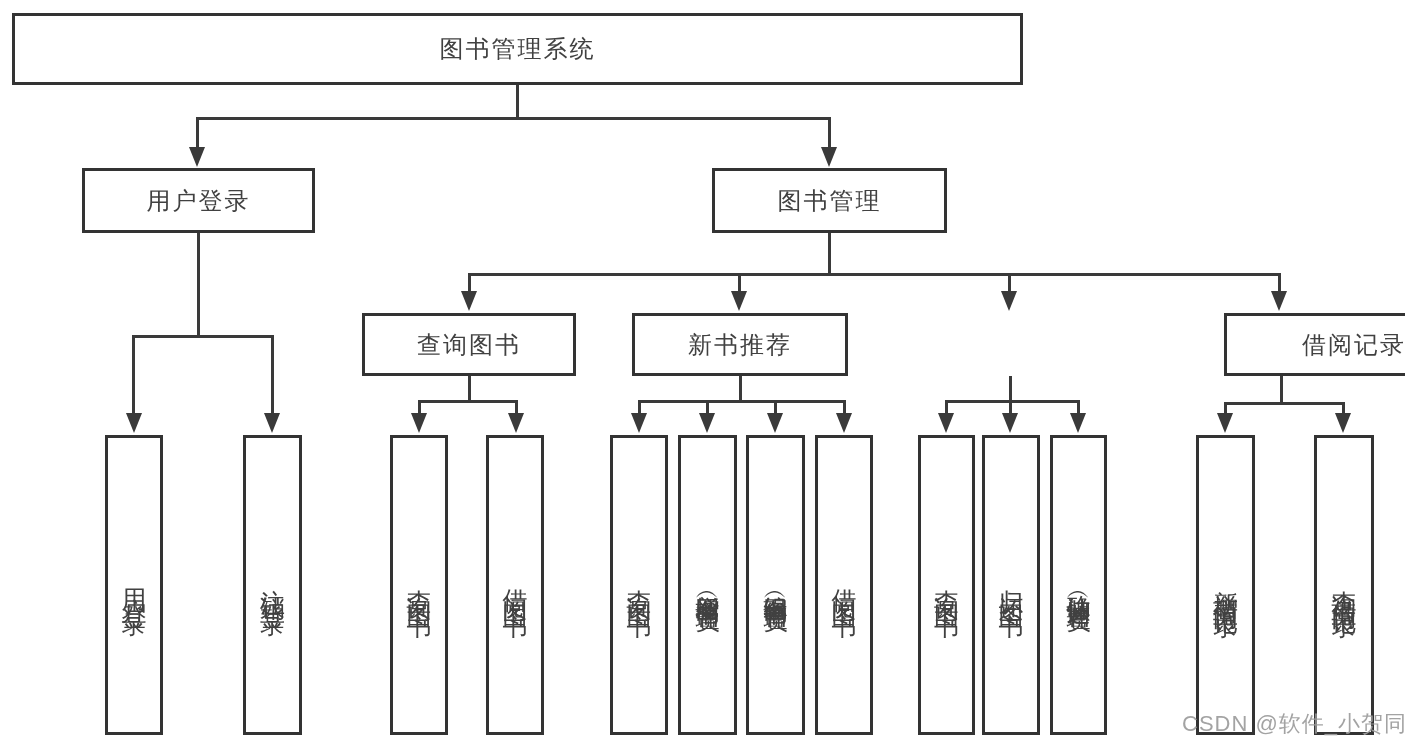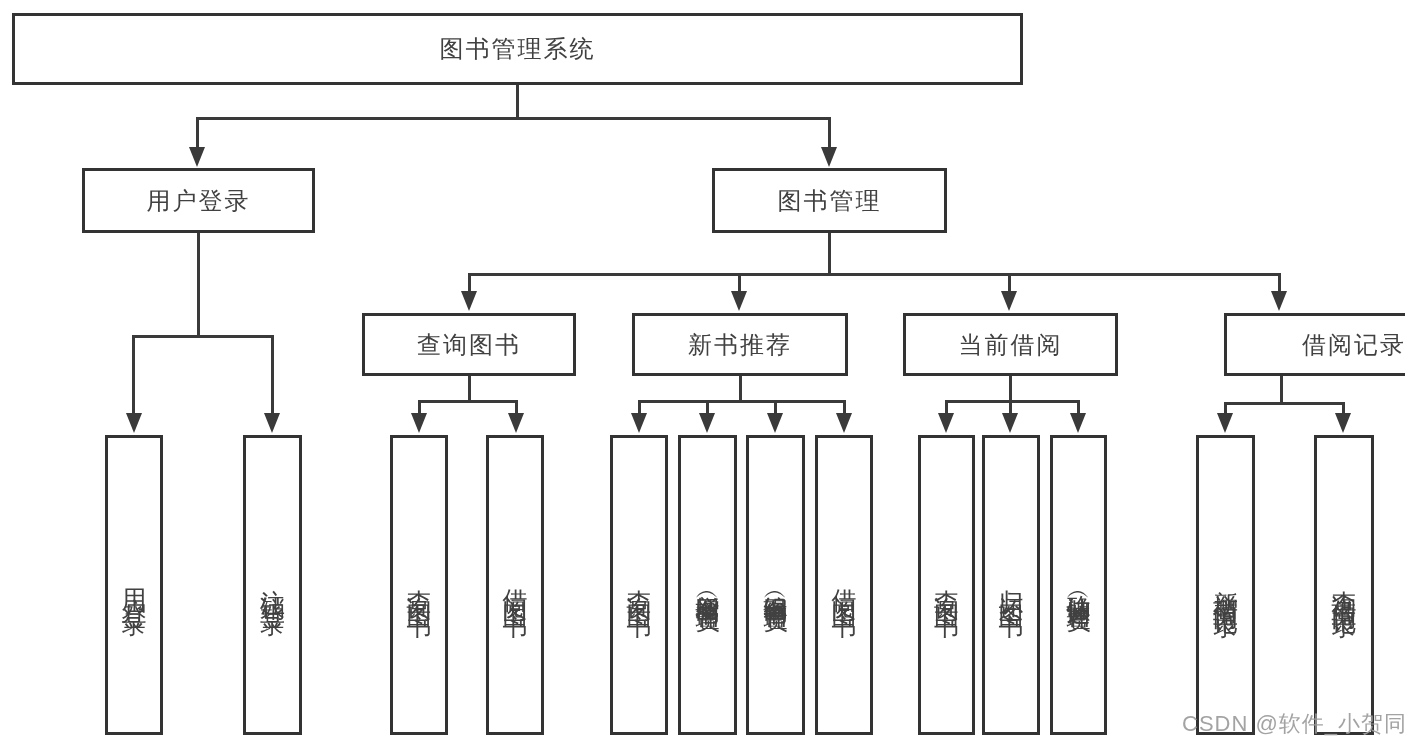--- a/index.html
+++ b/index.html
@@ -104,23 +104,20 @@
   <div class="box" style="left:712px;top:168px;width:235px;height:65px">
     <span class="hlabel">图书管理</span>
   </div>
 
   <div class="box" style="left:362px;top:313px;width:214px;height:63px">
     <span class="hlabel">查询图书</span>
   </div>
   <div class="box" style="left:632px;top:313px;width:216px;height:63px">
     <span class="hlabel">新书推荐</span>
   </div>
-  <div class="box" style="left:903px;top:313px;width:215px;height:63px">
-    <span class="hlabel">当前借阅</span>
-  </div>
   <div class="box" style="left:1224px;top:313px;width:260px;height:63px">
     <span class="hlabel">借阅记录</span>
   </div>
 
   <div class="box leaf" style="left:105px;top:435px;width:58px;height:300px">
     <span class="vtext">用户登录</span>
   </div>
   <div class="box leaf" style="left:243px;top:435px;width:59px;height:300px">
     <span class="vtext">注销登录</span>
   </div>

